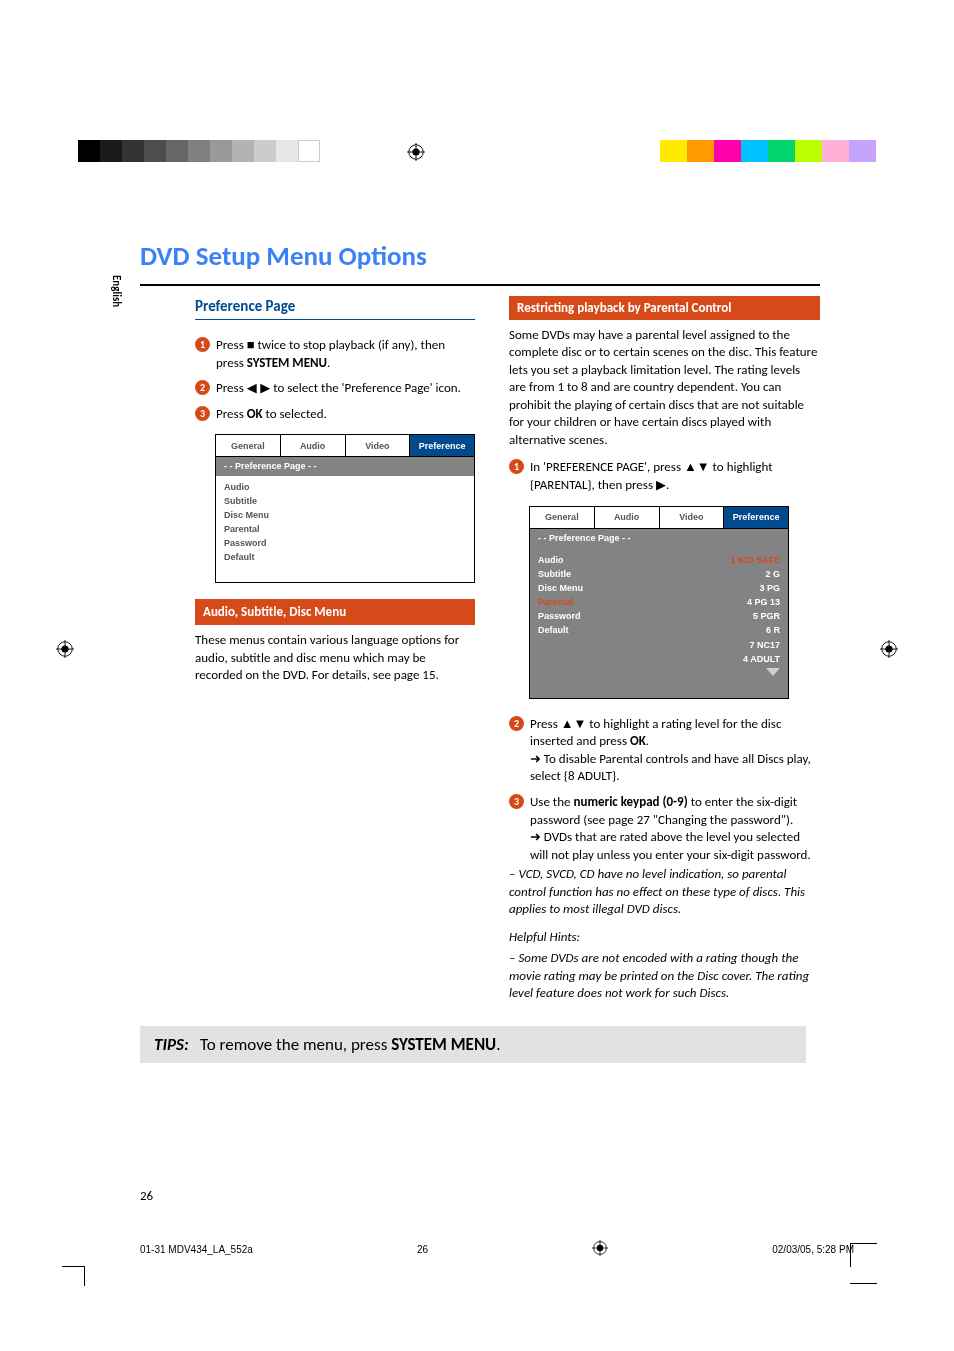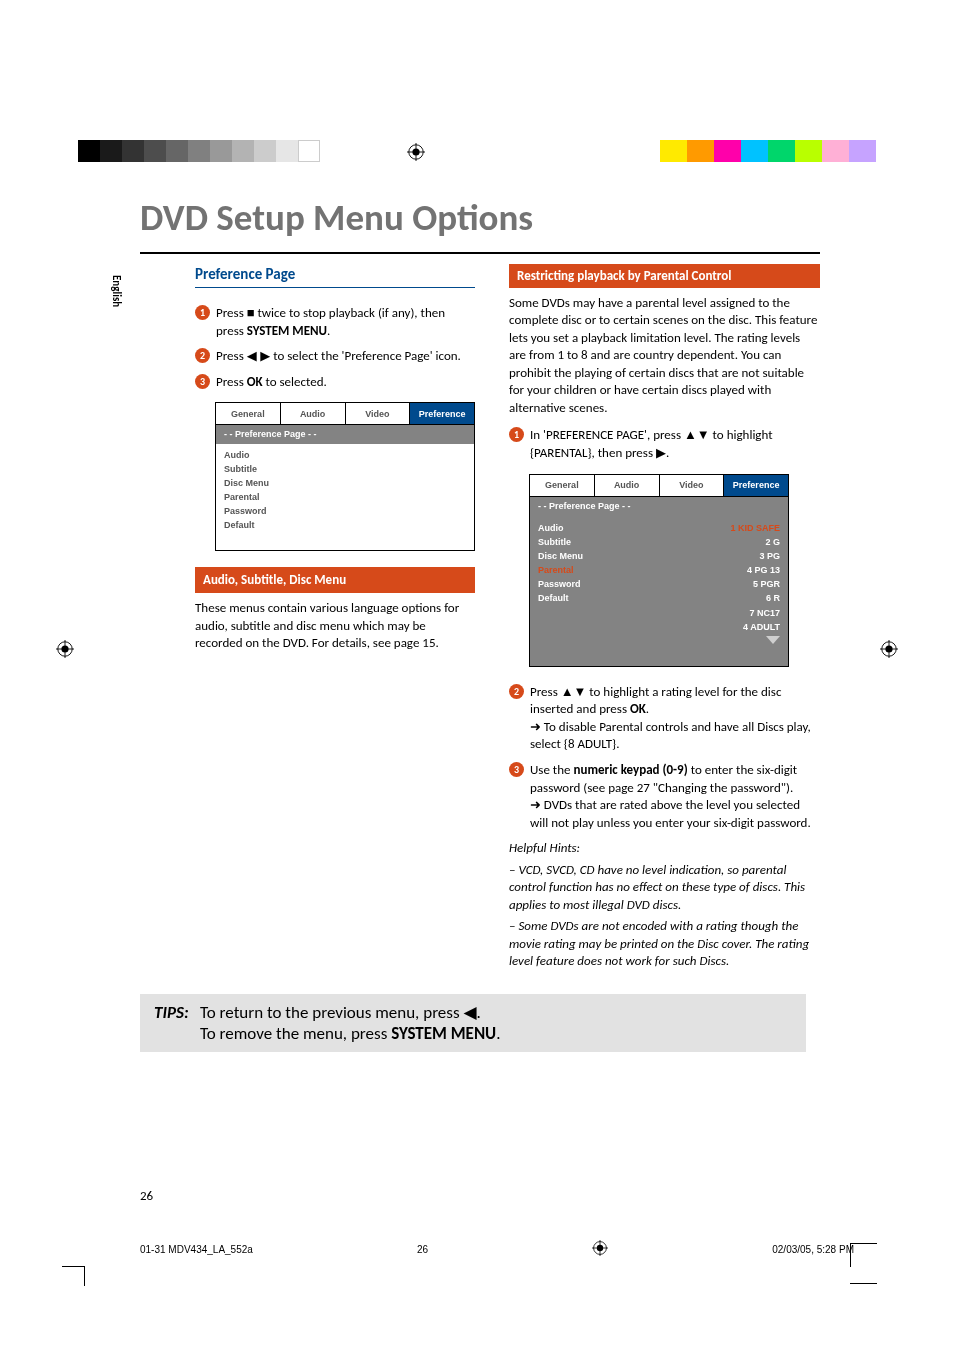--- a/index.html
+++ b/index.html
@@ -31,23 +31,24 @@
   .side-reg.right { left:880px; }
 
   
   .content {
     position: absolute;
     top: 195px; left: 140px; width: 680px;
   }
   h1.page-title {
     font-family: "Gill Sans", "Gill Sans MT", Calibri, sans-serif;
     font-weight: bold;
-    font-size: 37px;
-    color: #737373;
+    font-size: 27px;
+    color: #3b82f6;
     margin-bottom: 12px;
+    margin-top: 44px;
   }
   .divider-thick { border-top: 2px solid #000; height:0; margin-bottom: 10px; }
 
   .tab-label {
     position:absolute; left:-30px; top:80px;
     writing-mode: vertical-rl;
     font-size: 11px; font-weight: bold;
   }
 
   .two-col { display:flex; gap:34px; }
@@ -307,31 +308,28 @@
       </div>
 
       <div class="step">
         <span class="step-num">3</span>
         <div class="step-body">
           <span>Use the </span><b>numeric keypad (0-9)</b><span> to enter the six-digit password (see page 27 "Changing the password").</span>
           <div class="arrow-bullet">DVDs that are rated above the level you selected will not play unless you enter your six-digit password.</div>
         </div>
       </div>
 
+      <p class="para italic" style="margin-top:-6px">–    VCD, SVCD, CD have no level indication, so parental control function has no effect on these type of discs. This applies to most illegal DVD discs.</p>
       <p class="para italic" style="margin-top:8px">Helpful Hints:</p>
-      <p class="para italic" style="margin-top:-6px">–    VCD, SVCD, CD have no level indication, so parental control function has no effect on these type of discs. This applies to most illegal DVD discs.</p>
       <p class="para italic" style="margin-top:-6px">–    Some DVDs are not encoded with a rating though the movie rating may be printed on the Disc cover.  The rating level feature does not work for such Discs.</p>
     </div>
   </div>
 
   <div class="tips-box">
     <span class="tips-label">TIPS:</span>
-    <div>
-      <span>To return to the previous menu, press </span><span class="sym">◀</span><span>.</span>
-    </div>
     <div class="line2">
       <span>To remove the menu, press </span><b>SYSTEM MENU</b><span>.</span>
     </div>
   </div>
 </div>
 
 <div class="page-num">26</div>
 
 <div class="footer-info">
   <span>01-31 MDV434_LA_552a</span>

